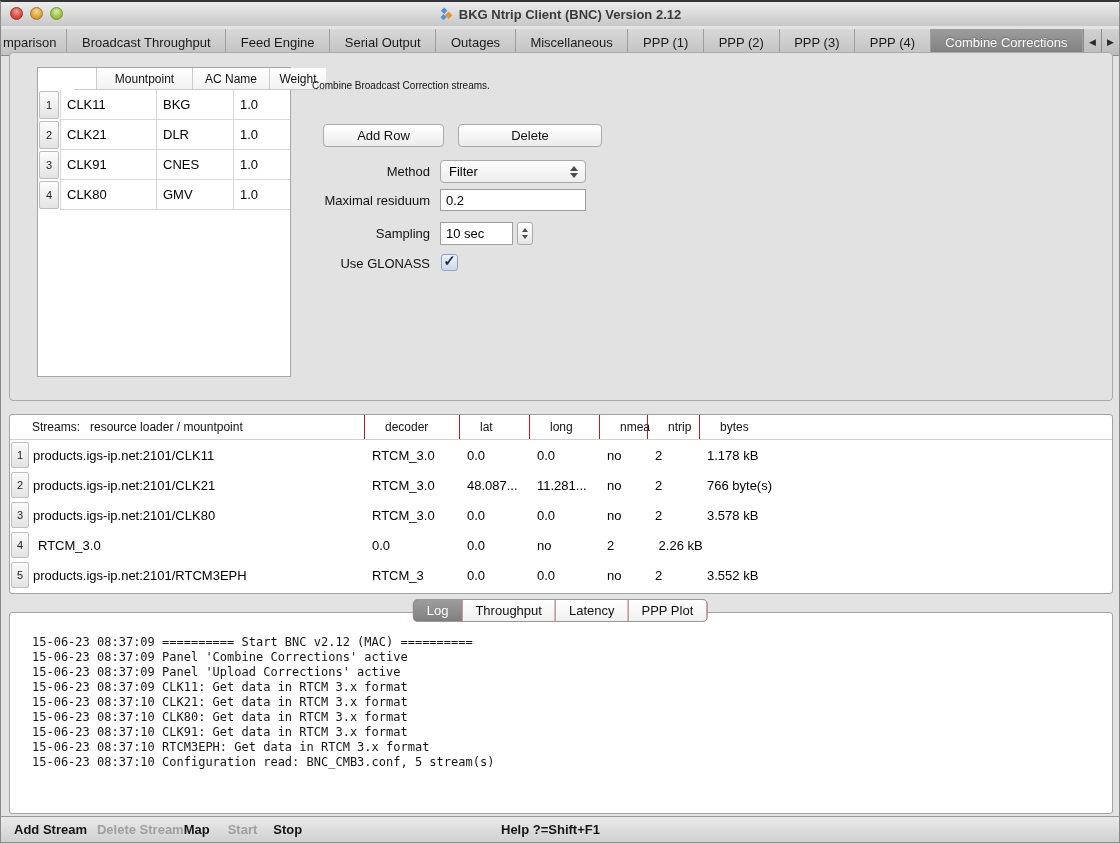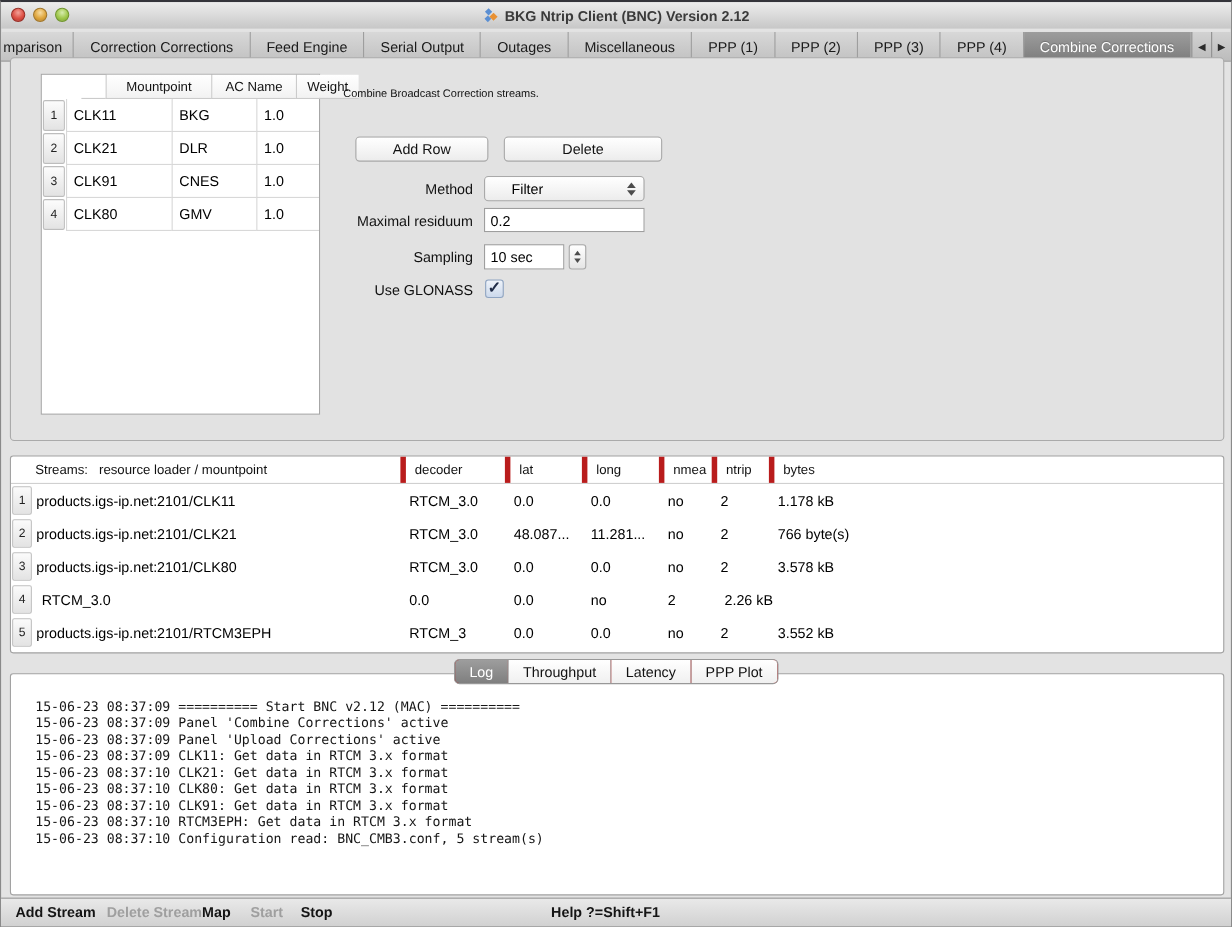--- a/index.html
+++ b/index.html
@@ -50,21 +50,21 @@
   .btn { position:absolute; height:23px; border:1px solid #a9a9a9; border-radius:4px;
     background:linear-gradient(#ffffff,#ececec); font-size:13px; color:#111;
     display:flex; align-items:center; justify-content:center;margin-left:16px; }
   .btn-addrow { left:297px; top:71px; width:121px; }
   .btn-delete { left:432px; top:71px; width:144px; }
 
   .flabel { position:absolute; right:682px; font-size:13px; color:#111; text-align:right; white-space:nowrap; }
   .lbl-method { top:111px; } .lbl-resid { top:140px; } .lbl-sampling { top:173px; } .lbl-glonass { top:203px; }
 
   .dropdown { position:absolute; left:430px; top:107px; width:146px; height:23px; border:1px solid #a9a9a9; border-radius:4px;
-    background:linear-gradient(#ffffff,#ececec); font-size:13px; color:#000; display:flex; align-items:center; padding-left:24px; }
+    background:linear-gradient(#ffffff,#ececec); font-size:13px; color:#000; display:flex; align-items:center; padding-left:8px; }
   .dd-arrows { position:absolute; right:7px; top:5px; display:flex; flex-direction:column; gap:2px; }
   .tri-up   { width:0; height:0; border-left:4px solid transparent; border-right:4px solid transparent; border-bottom:5px solid #4c4c4c; }
   .tri-down { width:0; height:0; border-left:4px solid transparent; border-right:4px solid transparent; border-top:5px solid #4c4c4c; }
 
   .textfield { position:absolute; left:430px; top:136px; width:146px; height:22px; border:1px solid #9e9e9e;
     background:#fff; font-size:13px; color:#000; padding-left:5px; font-family:inherit; }
   .spinfield { position:absolute; left:430px; top:169px; width:73px; height:23px; border:1px solid #9e9e9e;
     background:#fff; font-size:13px; color:#000; display:flex; align-items:center; padding-left:5px; }
   .spinner { position:absolute; left:507px; top:169px; width:16px; height:23px; border:1px solid #a9a9a9; border-radius:3px;
     background:linear-gradient(#ffffff,#e5e5e5); display:flex; flex-direction:column; align-items:center; justify-content:center; gap:3px; }
@@ -72,21 +72,21 @@
 
   .checkbox { position:absolute; left:431px; top:201px; width:17px; height:17px; border:1px solid #8ea4c2; border-radius:3px;
     background:linear-gradient(#eef3fa,#ccd9ec); display:flex; align-items:center; justify-content:center; }
   .checkmark { font-size:15px; font-weight:bold; color:#1f2b47; margin-top:-4px; }
 
   
   .streams { position:absolute; left:8px; top:412px; width:1104px; height:180px; background:#fff;
     border:1px solid #a2a2a2; border-radius:3px; overflow:hidden; }
   .st-header, .st-row { display:grid; grid-template-columns:20px 334px 95px 70px 70px 48px 52px 1fr; }
   .st-header { height:25px; border-bottom:1px solid #d0d0d0; }
-  .st-h { font-size:12px; color:#111; display:flex; align-items:center; padding-left:8px; border-left:5px solid #b91c1c; white-space:pre; }
+  .st-h { font-size:12px; color:#111; display:flex; align-items:center; padding-left:20px; border-left:1px solid #b91c1c; white-space:pre; }
   .st-h.first { grid-column:1/3; border-left:none; padding-left:22px; }
   .st-row { height:30px; }
   .st-num { margin:2px 1px; background:linear-gradient(#fbfbfb,#e3e3e3); border:1px solid #c0c0c0; border-radius:2px;
     font-size:11px; color:#222; display:flex; align-items:center; justify-content:center; }
   .st-cell { font-size:13px; color:#000; display:flex; align-items:center; padding-left:8px; white-space:pre; }
   .st-cell.st-mountpoint { padding-left:3px; }
 
   
   .logtabs { position:absolute; left:50%; top:597px; transform:translateX(-50%); display:flex; height:23px;
     border:1px solid #989898; border-radius:5px; overflow:hidden; background:#b91c1c; z-index:5; }
@@ -123,21 +123,21 @@
         <rect x="7.5" y="6" width="5.6" height="5.6" fill="#e89134" transform="rotate(45 10.3 8.8)"></rect>
         <rect x="2.5" y="8.5" width="4.6" height="4.6" fill="#5b8fd3" transform="rotate(45 4.8 10.8)"></rect>
       </svg>
       <span>BKG Ntrip Client (BNC) Version 2.12</span>
     </div>
   </div>
 
   <div class="tabbar">
 
     <div class="tab first">mparison</div>
-      <div class="tab">Correction Corrections</div>
+      <div class="tab">Broadcast Throughput</div>
       <div class="tab">Feed Engine</div>
       <div class="tab">Serial Output</div>
       <div class="tab">Outages</div>
       <div class="tab">Miscellaneous</div>
       <div class="tab">PPP (1)</div>
       <div class="tab">PPP (2)</div>
       <div class="tab">PPP (3)</div>
       <div class="tab">PPP (4)</div>
       <div class="tab selected">Combine Corrections</div>
       <div class="tab-arrows">

